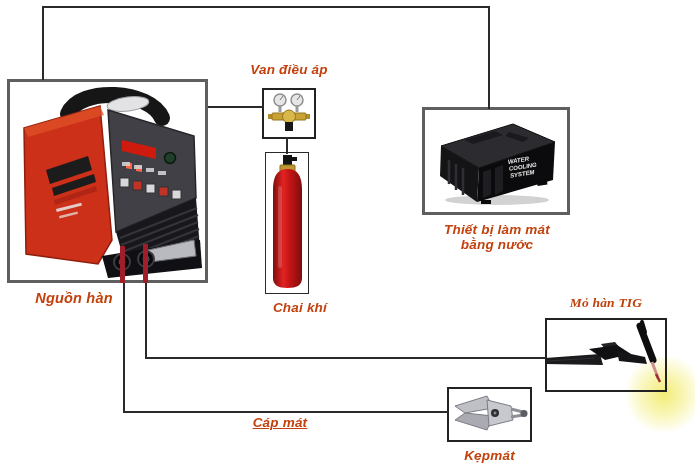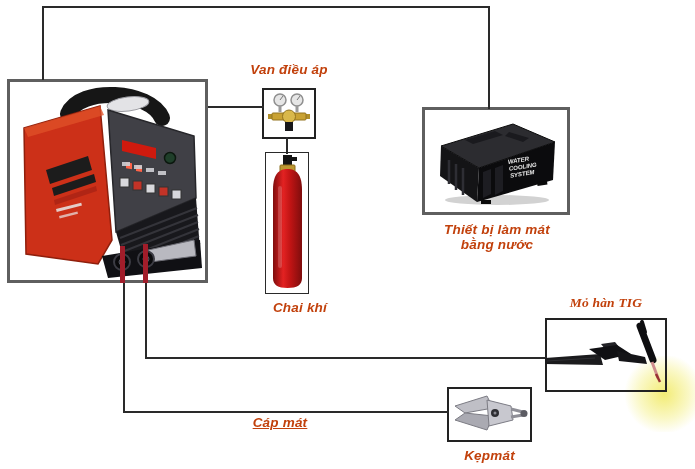--- a/index.html
+++ b/index.html
@@ -162,20 +162,21 @@
     <polygon points="38,11 62,17 64,31 40,37" fill="#c8c8cf" stroke="#7c7c84" stroke-width="1"></polygon>
     <circle cx="46" cy="24" r="4" fill="#2e2e33"></circle>
     <circle cx="46" cy="24" r="1.5" fill="#8a8a92"></circle>
     <line x1="62" y1="20" x2="74" y2="23" stroke="#8f8f97" stroke-width="3"></line>
     <line x1="62" y1="28" x2="74" y2="26" stroke="#8f8f97" stroke-width="3"></line>
     <circle cx="75" cy="24.5" r="3.5" fill="#5c5c63"></circle>
   </svg>
 
   <div class="lbl" style="left:234px;top:62px;width:110px;">Van điều áp</div>
 
+  <div class="lbl lbl-lg" style="left:14px;top:291px;width:120px;">Nguồn hàn</div>
 
   <div class="lbl" style="left:247px;top:300px;width:80px;text-align:right;">Chai khí</div>
 
   <div class="lbl" style="left:417px;top:222px;width:160px;">
     <div>Thiết bị làm mát</div>
     <div>bằng nước</div>
   </div>
 
   <div class="lbl" style="left:545px;top:295px;width:122px;font-family:Liberation Serif, serif;">Mỏ hàn TIG</div>
 

